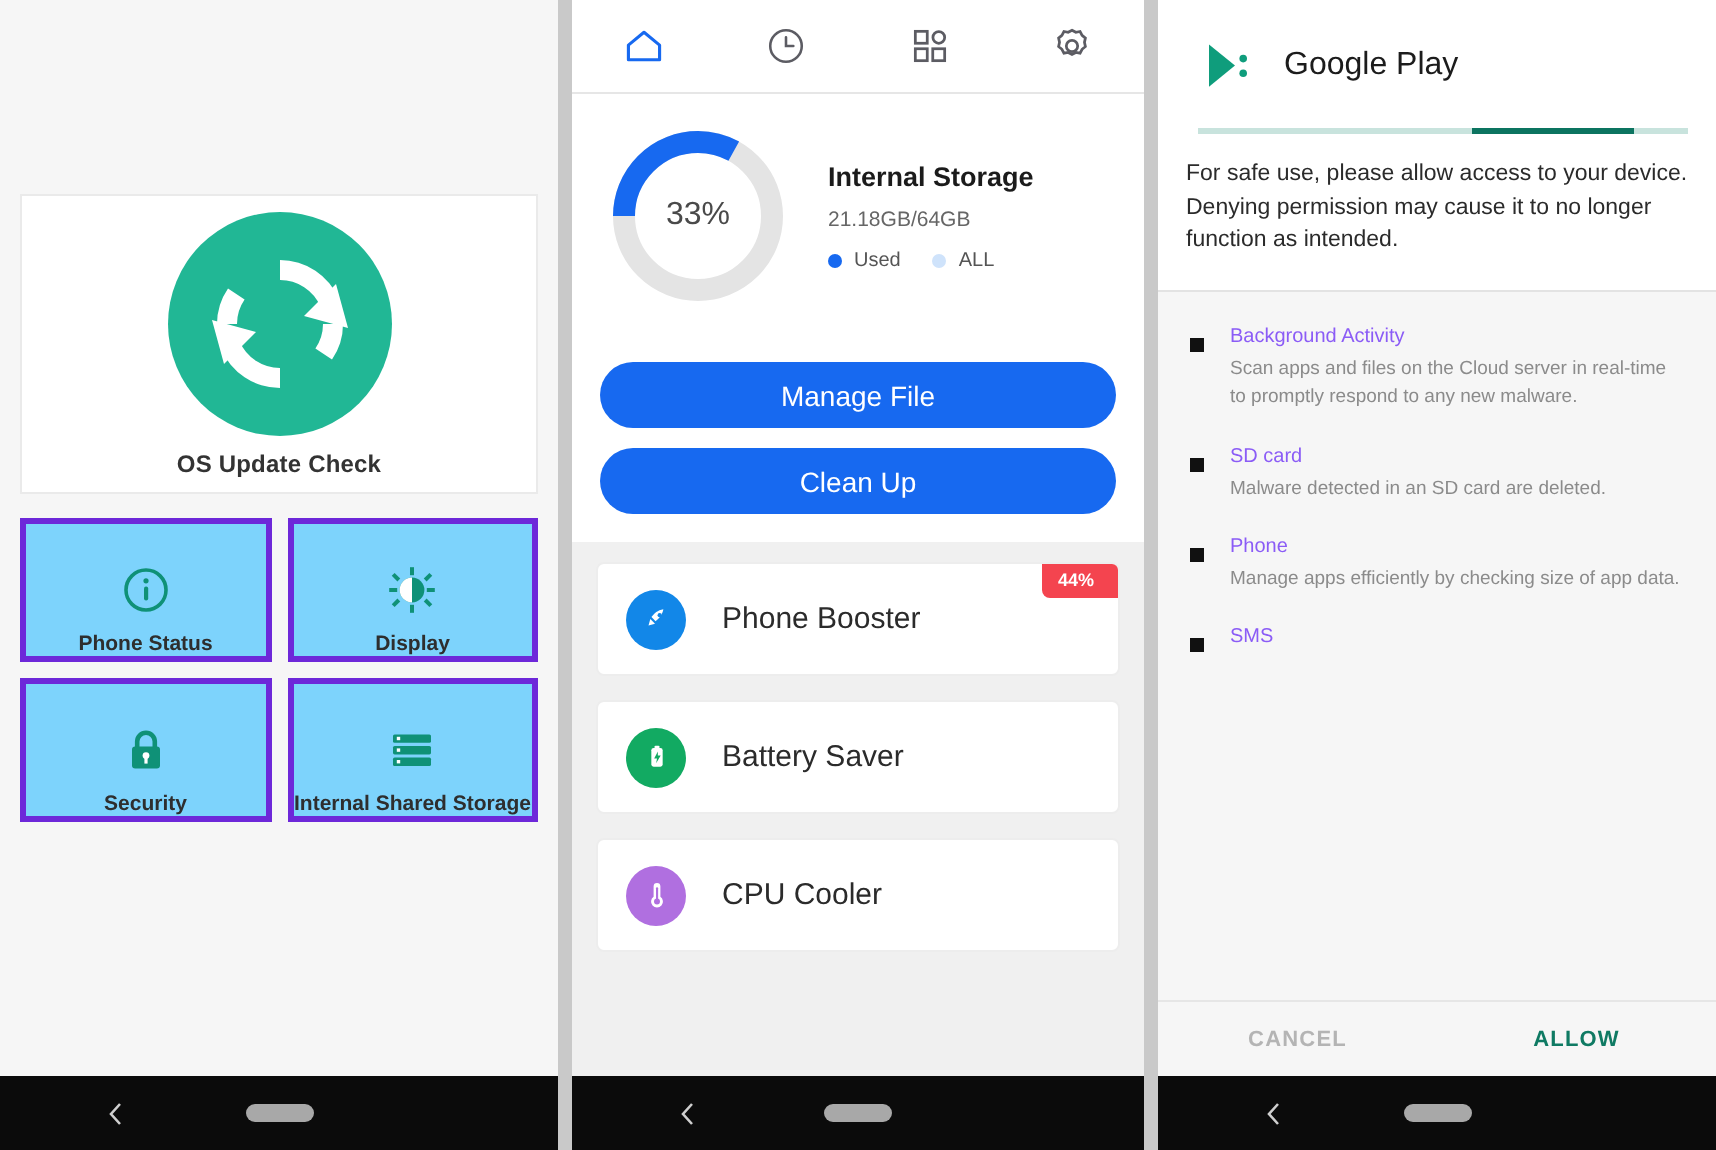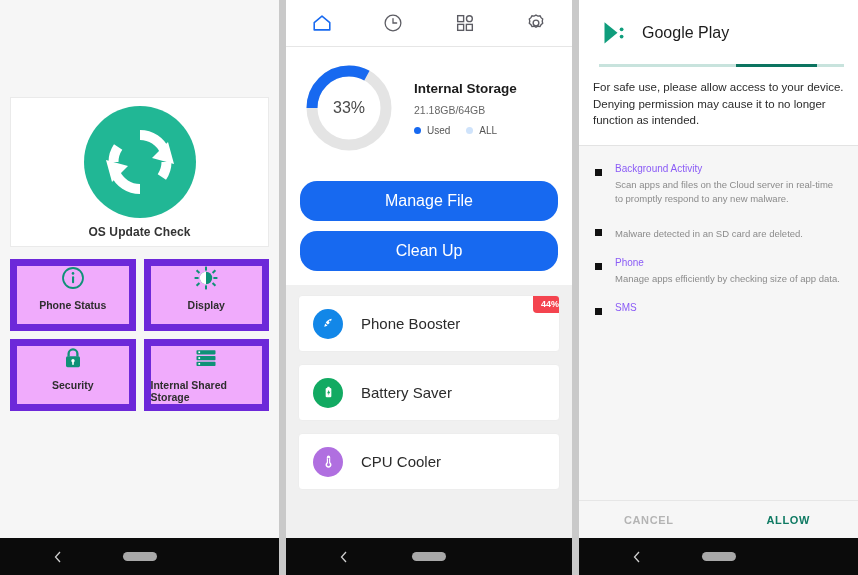--- a/index.html
+++ b/index.html
@@ -29,22 +29,22 @@
   .p1-body { position: absolute; inset: 0 0 37px 0; background: #f6f6f6; padding: 0 10px; }
   .hero-card {
     margin-top: 97px; background: #ffffff; border: 1px solid #eaeaea;
     height: 150px; display: flex; flex-direction: column;
     align-items: center; justify-content: center;
   }
   .hero-icon { width: 112px; height: 112px; }
   .hero-label { margin-top: 7px; font-size: 12px; font-weight: bold; color: #333; letter-spacing: .1px;}
   .tile-grid { margin-top: 12px; display: grid; grid-template-columns: 1fr 1fr; gap: 8px; }
   .tile {
-    background: #f0abfc; border: 7px solid #6d28d9; height: 72px;
-    display: flex; flex-direction: column; align-items: center; justify-content: flex-start;
+    background: #7dd3fc; border: 3px solid #6d28d9; height: 72px;
+    display: flex; flex-direction: column; align-items: center; justify-content: flex-end;
   }
   .tile-icon { width: 24px; height: 24px; margin-bottom: 9px; }
   .tile-label { font-size: 10.5px; font-weight: bold; color: #2e2e2e; }
 
   
   .p2-body { position: absolute; inset: 0 0 37px 0; background: #f0f0f0; }
   .tabbar {
     height: 47px; background: #fff; display: flex; align-items: center;
     border-bottom: 1px solid #e6e6e6;
   }
@@ -59,36 +59,36 @@
     font-size: 16px; color: #4a4a4a;
   }
   .storage-info { margin-left: 18px; }
   .storage-title { font-size: 13.5px; font-weight: bold; color: #1b1b1b; }
   .storage-sub { font-size: 10.5px; color: #666; margin-top: 8px; }
   .legend { display: flex; align-items: center; margin-top: 9px; font-size: 10px; color: #555; }
   .legend-item { display: flex; align-items: center; margin-right: 16px; }
   .legend-dot { width: 7px; height: 7px; border-radius: 50%; margin-right: 6px; }
   .btn-col { padding: 8px 14px 4px 14px; background: #fff; }
   .pill-btn {
-    display: block; width: 100%; height: 40px; border: none; border-radius: 17px;
-    background: #1769f0; color: #fff; font-size: 16px; margin-bottom: 10px;
+    display: block; width: 100%; height: 33px; border: none; border-radius: 17px;
+    background: #1769f0; color: #fff; font-size: 14px; margin-bottom: 10px;
     font-family: "Liberation Sans", sans-serif; cursor: pointer;
   }
   .card-list { padding: 10px 12px 0 12px; }
   .list-card {
     position: relative; background: #fff; border: 1px solid #ededed; border-radius: 4px;
     height: 57px; display: flex; align-items: center; padding: 0 14px; margin-bottom: 12px;
     overflow: hidden;
   }
   .ci { width: 30px; height: 30px; border-radius: 50%; display: flex; align-items: center;
         justify-content: center; flex: 0 0 30px; }
   .list-label { margin-left: 18px; font-size: 15px; color: #2b2b2b; }
   .badge {
     position: absolute; right: 0; top: 0; background: #f4444f; color: #fff;
-    font-size: 9px; font-weight: bold; padding: 3px 0 4px 8px; border-bottom-left-radius: 4px;
+    font-size: 9px; font-weight: bold; padding: 3px 12px 4px 8px; border-bottom-left-radius: 4px;
   }
 
   
   .p3-body { position: absolute; inset: 0 0 37px 0; background: #f6f6f6; display: flex; flex-direction: column; }
   .gp-head { background: #fff; padding: 18px 14px 0 20px; }
   .gp-title-row { display: flex; align-items: center; }
   .gp-icon { width: 30px; height: 30px; flex: 0 0 30px; }
   .gp-title { margin-left: 13px; font-size: 16px; color: #1c1c1c; }
   .gp-progress { position: relative; height: 3px; background: #c8e3dd; margin-top: 16px; }
   .gp-progress-fill { position: absolute; top: 0; height: 3px; background: #0c7460; left: 56%; width: 33%; }
@@ -353,20 +353,21 @@
           <div class="perm-bullet"></div>
           <div class="perm-text">
             <div class="perm-title">Background Activity</div>
             <div class="perm-desc">Scan apps and files on the Cloud server in real-time to promptly respond to any new malware.</div>
           </div>
         </div>
 
         <div class="perm">
           <div class="perm-bullet"></div>
           <div class="perm-text">
+            <div class="perm-title">SD card</div>
             <div class="perm-desc">Malware detected in an SD card are deleted.</div>
           </div>
         </div>
 
         <div class="perm">
           <div class="perm-bullet"></div>
           <div class="perm-text">
             <div class="perm-title">Phone</div>
             <div class="perm-desc">Manage apps efficiently by checking size of app data.</div>
           </div>

